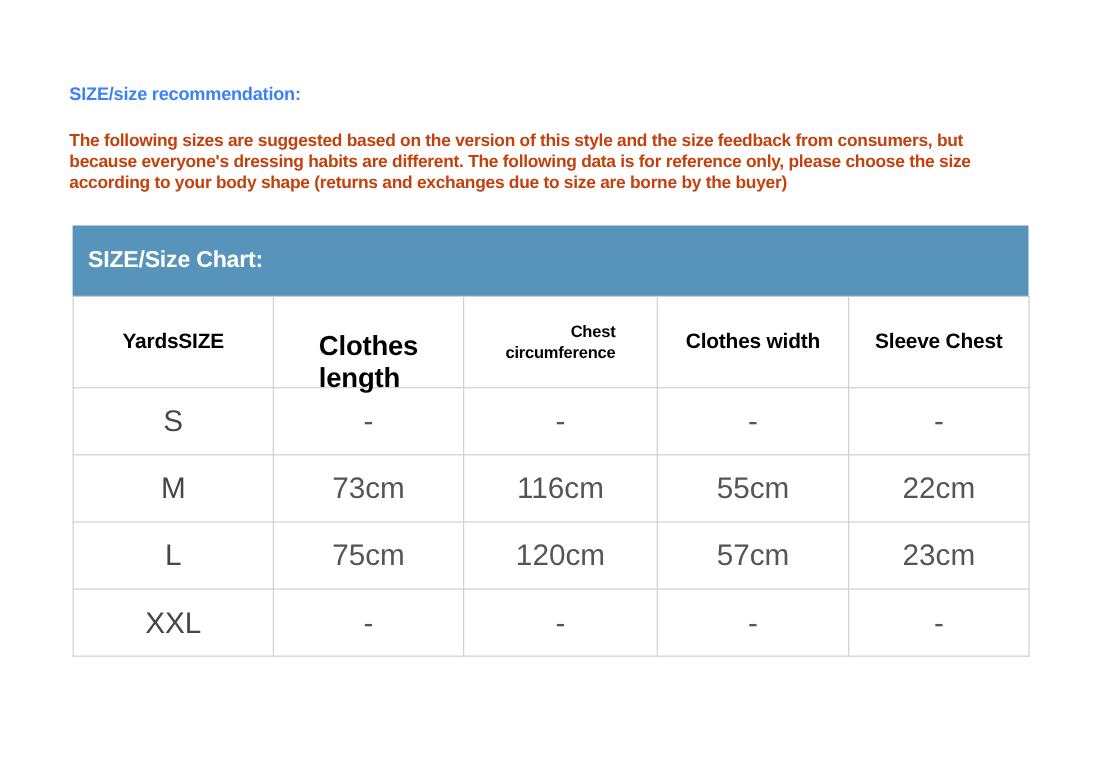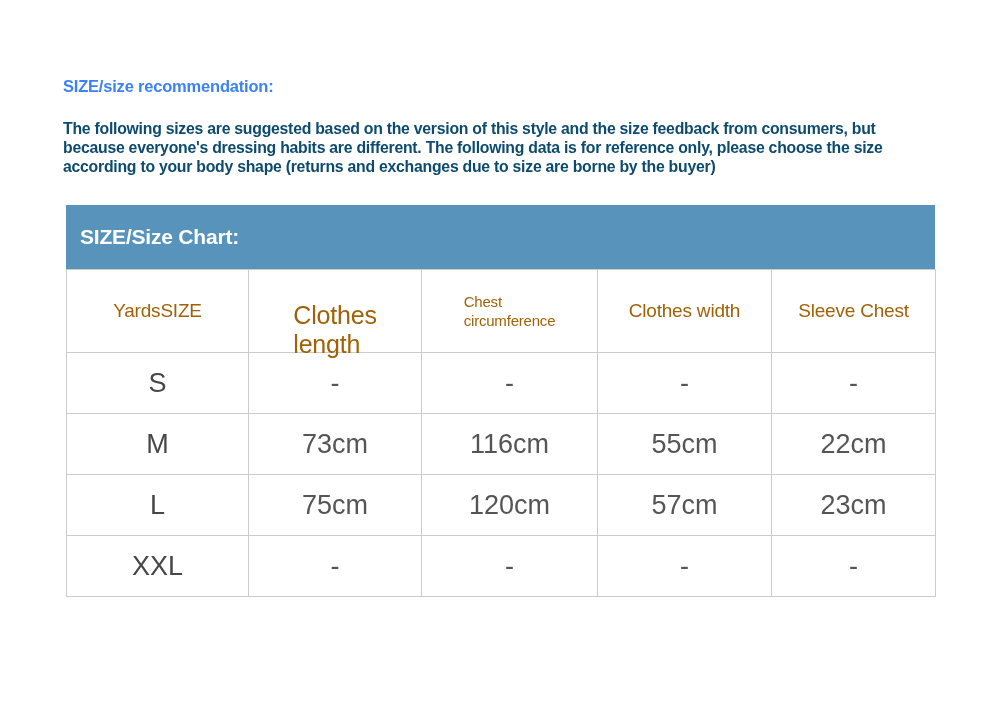--- a/index.html
+++ b/index.html
@@ -21,21 +21,21 @@
     color: #3b82f6;
     letter-spacing: -0.2px;
   }
 
   .desc {
     margin: 23px 60px 0 63px;
     width: 874px;
     font-size: 15.8px;
     font-weight: bold;
     line-height: 19px;
-    color: #0c4a6e;
+    color: #c2410c;
     letter-spacing: -0.25px;
   }
 
   .chart-title-bar {
     margin: 29px 0 0 66px;
     width: 869px;
     height: 64px;
     background: #5793ba;
     display: flex;
     align-items: center;
@@ -59,41 +59,42 @@
     text-align: center;
     vertical-align: middle;
     padding: 0;
     background: #ffffff;
   }
   .size-table thead tr { height: 66px; }
   .size-table tbody tr { height: 61px; }
 
   .size-table th {
     font-size: 19px;
-    font-weight: normal;
-    color: #a16207;
+    font-weight: bold;
+    color: #000000;
     letter-spacing: -0.2px;
   }
   
   th .wrap-block {
     display: inline-block;
     width: min-content;
     text-align: left;
     white-space: normal;
   }
   th.col-clothes .wrap-block {
     font-size: 25px;
     line-height: 29px;
     position: relative;
     top: 7px;           
     margin-top: 24px;
   }
   th.col-chest .wrap-block {
     font-size: 15px;
     line-height: 19px;
+    text-align: right;
   }
 
   td.size-cell {
     font-size: 27px;
     font-weight: normal;
     color: #474747;
   }
   td.value-cell {
     font-size: 27px;
     font-weight: normal;

